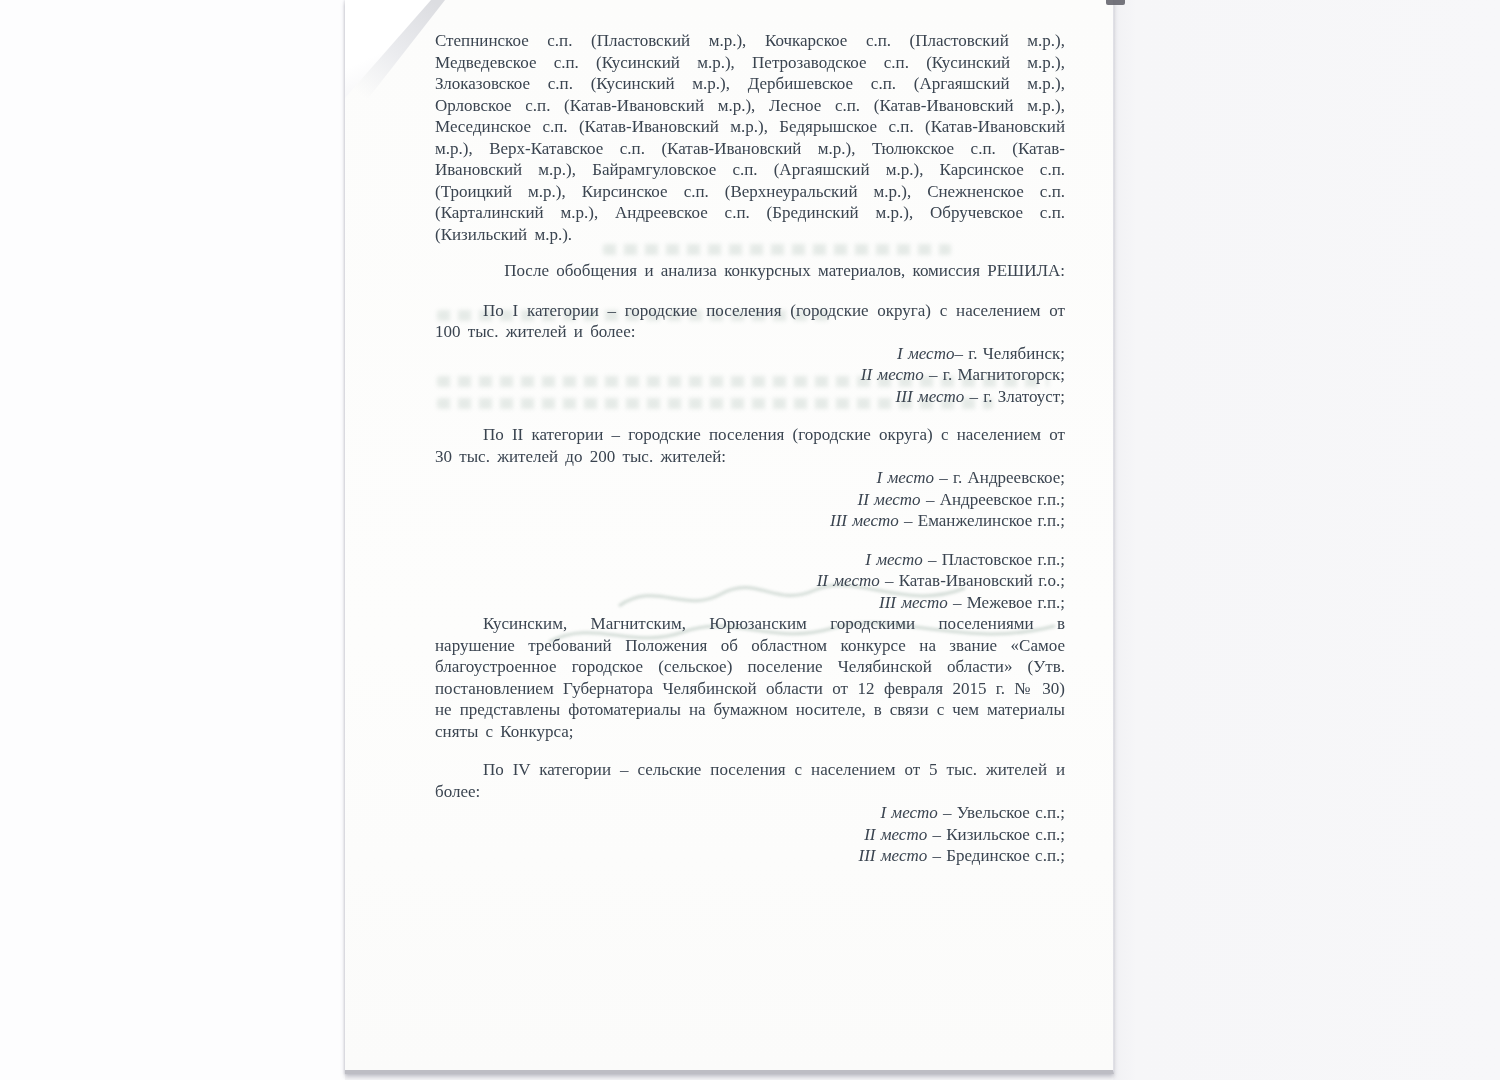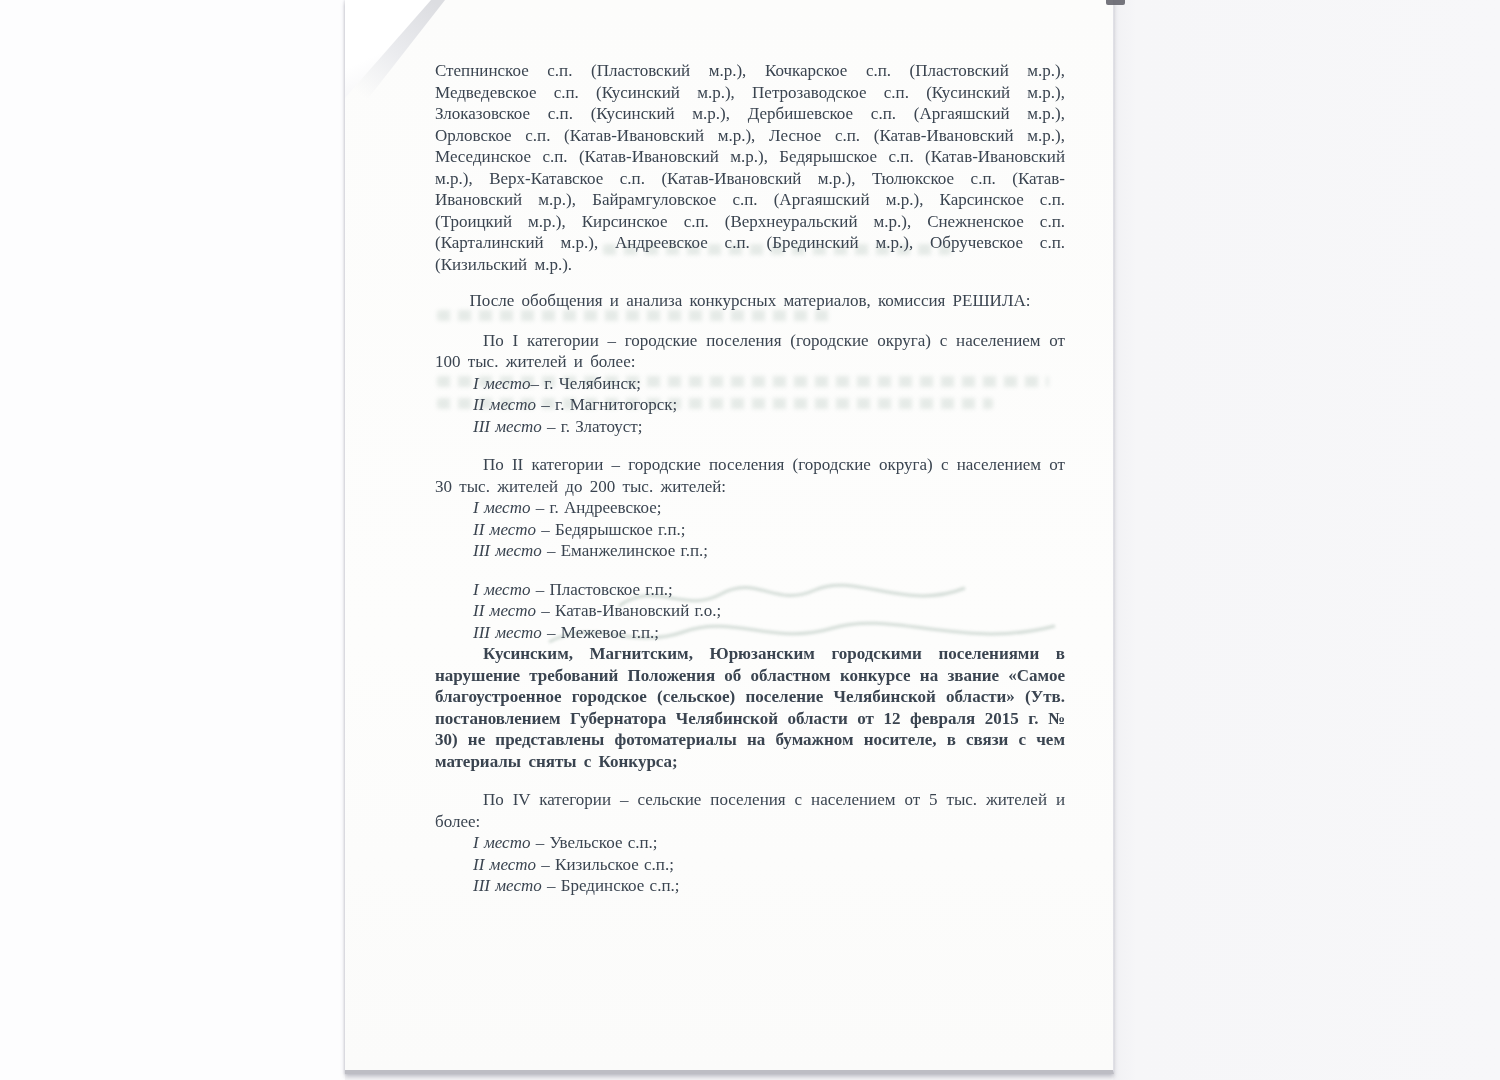--- a/index.html
+++ b/index.html
@@ -37,43 +37,43 @@
     clip-path: polygon(0 0, 100% 0, 0 100%);
   }
   .corner-mark {
     position: absolute; left: 1106px; top: 0; width: 19px; height: 5px;
     background: #5d5d66; opacity: .85; border-radius: 0 0 2px 2px;
   }
   .content {
     position: absolute; left: 0; top: 0;
     box-sizing: border-box;
     width: 768px; height: 1070px;
-    padding: 60px 48px 0 90px;
+    padding: 30px 48px 0 90px;
     color: #3a4450;
     font-size: 17px;
     line-height: 21.5px;
     word-spacing: 3px;
     text-align: justify;
   }
   p { margin: 0; }
   .para-settlements { margin-bottom: 15px; }
-  .decision-line { text-align: center; margin-bottom: 18px; }
+  .decision-line { text-align: right; margin-bottom: 18px; }
   .indent { text-indent: 48px; }
   .resolution-item { margin-bottom: 17px; }
   .item-no { margin-right: 27px; }
   .category { margin-top: 17px; }
   .category.flush { margin-top: 0; }
   .heading {
     text-indent: 48px;
     text-decoration-thickness: 1px;
     text-underline-offset: 3px;
   }
-  .place { text-align: left; word-spacing: 1px; margin-left: 38px; }
+  .place { text-align: right; word-spacing: 1px; }
   .rank { font-style: italic; }
-  .violation { margin-bottom: 1px; font-weight: bold; }
+  .violation { margin-bottom: 1px; }
   
   .bleed {
     position: absolute;
     background: repeating-linear-gradient(90deg, rgba(115,145,130,.55) 0 13px, rgba(115,145,130,0) 13px 21px);
     filter: blur(2px);
     opacity: .30;
     border-radius: 3px;
   }
   .b1 { left: 258px; top: 244px; width: 348px; height: 11px; }
   .b2 { left: 92px;  top: 310px; width: 398px; height: 11px; }
@@ -114,21 +114,21 @@
     <div class="category flush">
       <p class="heading">По I категории – городские поселения (городские округа) с населением от 100 тыс. жителей и более:</p>
       <p class="place"><i class="rank">I место</i><span>– г. Челябинск;</span></p>
       <p class="place"><i class="rank">II место</i><span> – г. Магнитогорск;</span></p>
       <p class="place"><i class="rank">III место</i><span> – г. Златоуст;</span></p>
     </div>
 
     <div class="category">
       <p class="heading">По II категории – городские поселения (городские округа) с населением от 30 тыс. жителей до 200 тыс. жителей:</p>
       <p class="place"><i class="rank">I место</i><span> – г. Андреевское;</span></p>
-      <p class="place"><i class="rank">II место</i><span> – Бедярышское г.п.;</span></p>
+      <p class="place"><i class="rank">II место</i><span> – Андреевское г.п.;</span></p>
       <p class="place"><i class="rank">III место</i><span> – Еманжелинское г.п.;</span></p>
     </div>
 
     <div class="category">
       <p class="place"><i class="rank">I место</i><span> – Пластовское г.п.;</span></p>
       <p class="place"><i class="rank">II место</i><span> – Катав-Ивановский г.о.;</span></p>
       <p class="place"><i class="rank">III место</i><span> – Межевое г.п.;</span></p>
       <p class="indent violation">Кусинским, Магнитским, Юрюзанским городскими поселениями в нарушение требований Положения об областном конкурсе на звание «Самое благоустроенное городское (сельское) поселение Челябинской области» (Утв. постановлением Губернатора Челябинской области от 12 февраля 2015 г. № 30) не представлены фотоматериалы на бумажном носителе, в связи с чем материалы сняты с Конкурса;</p>
     </div>
 

